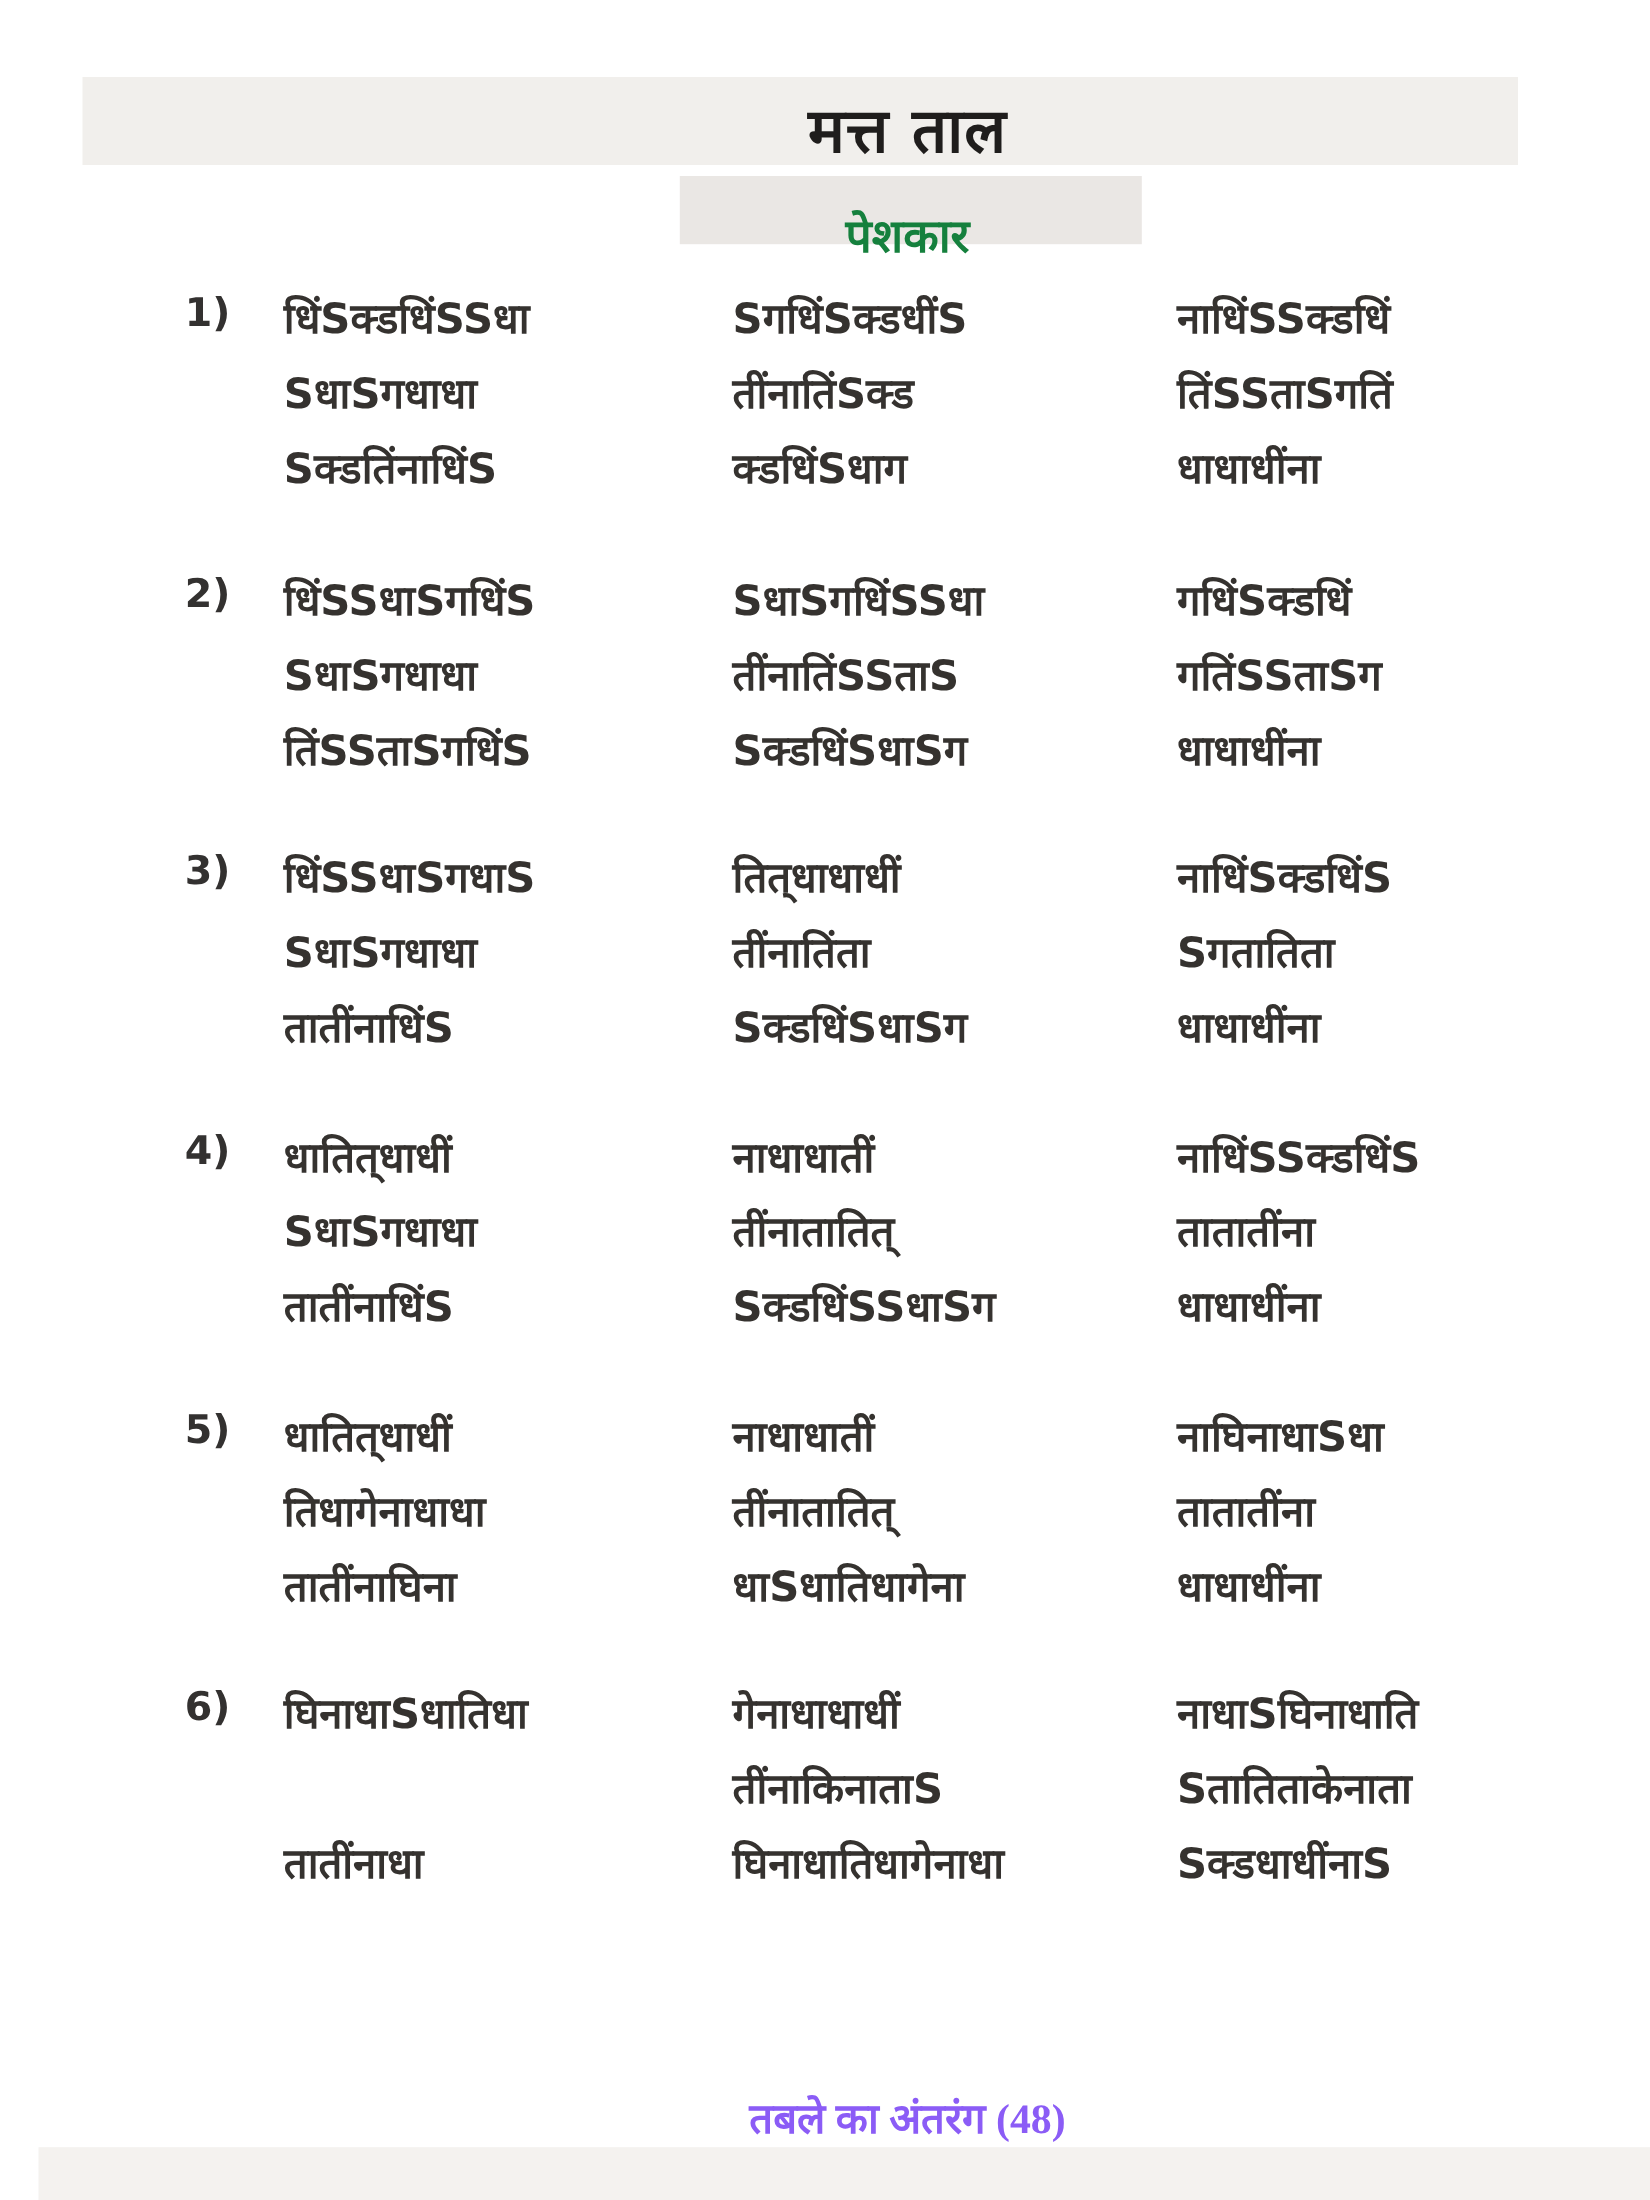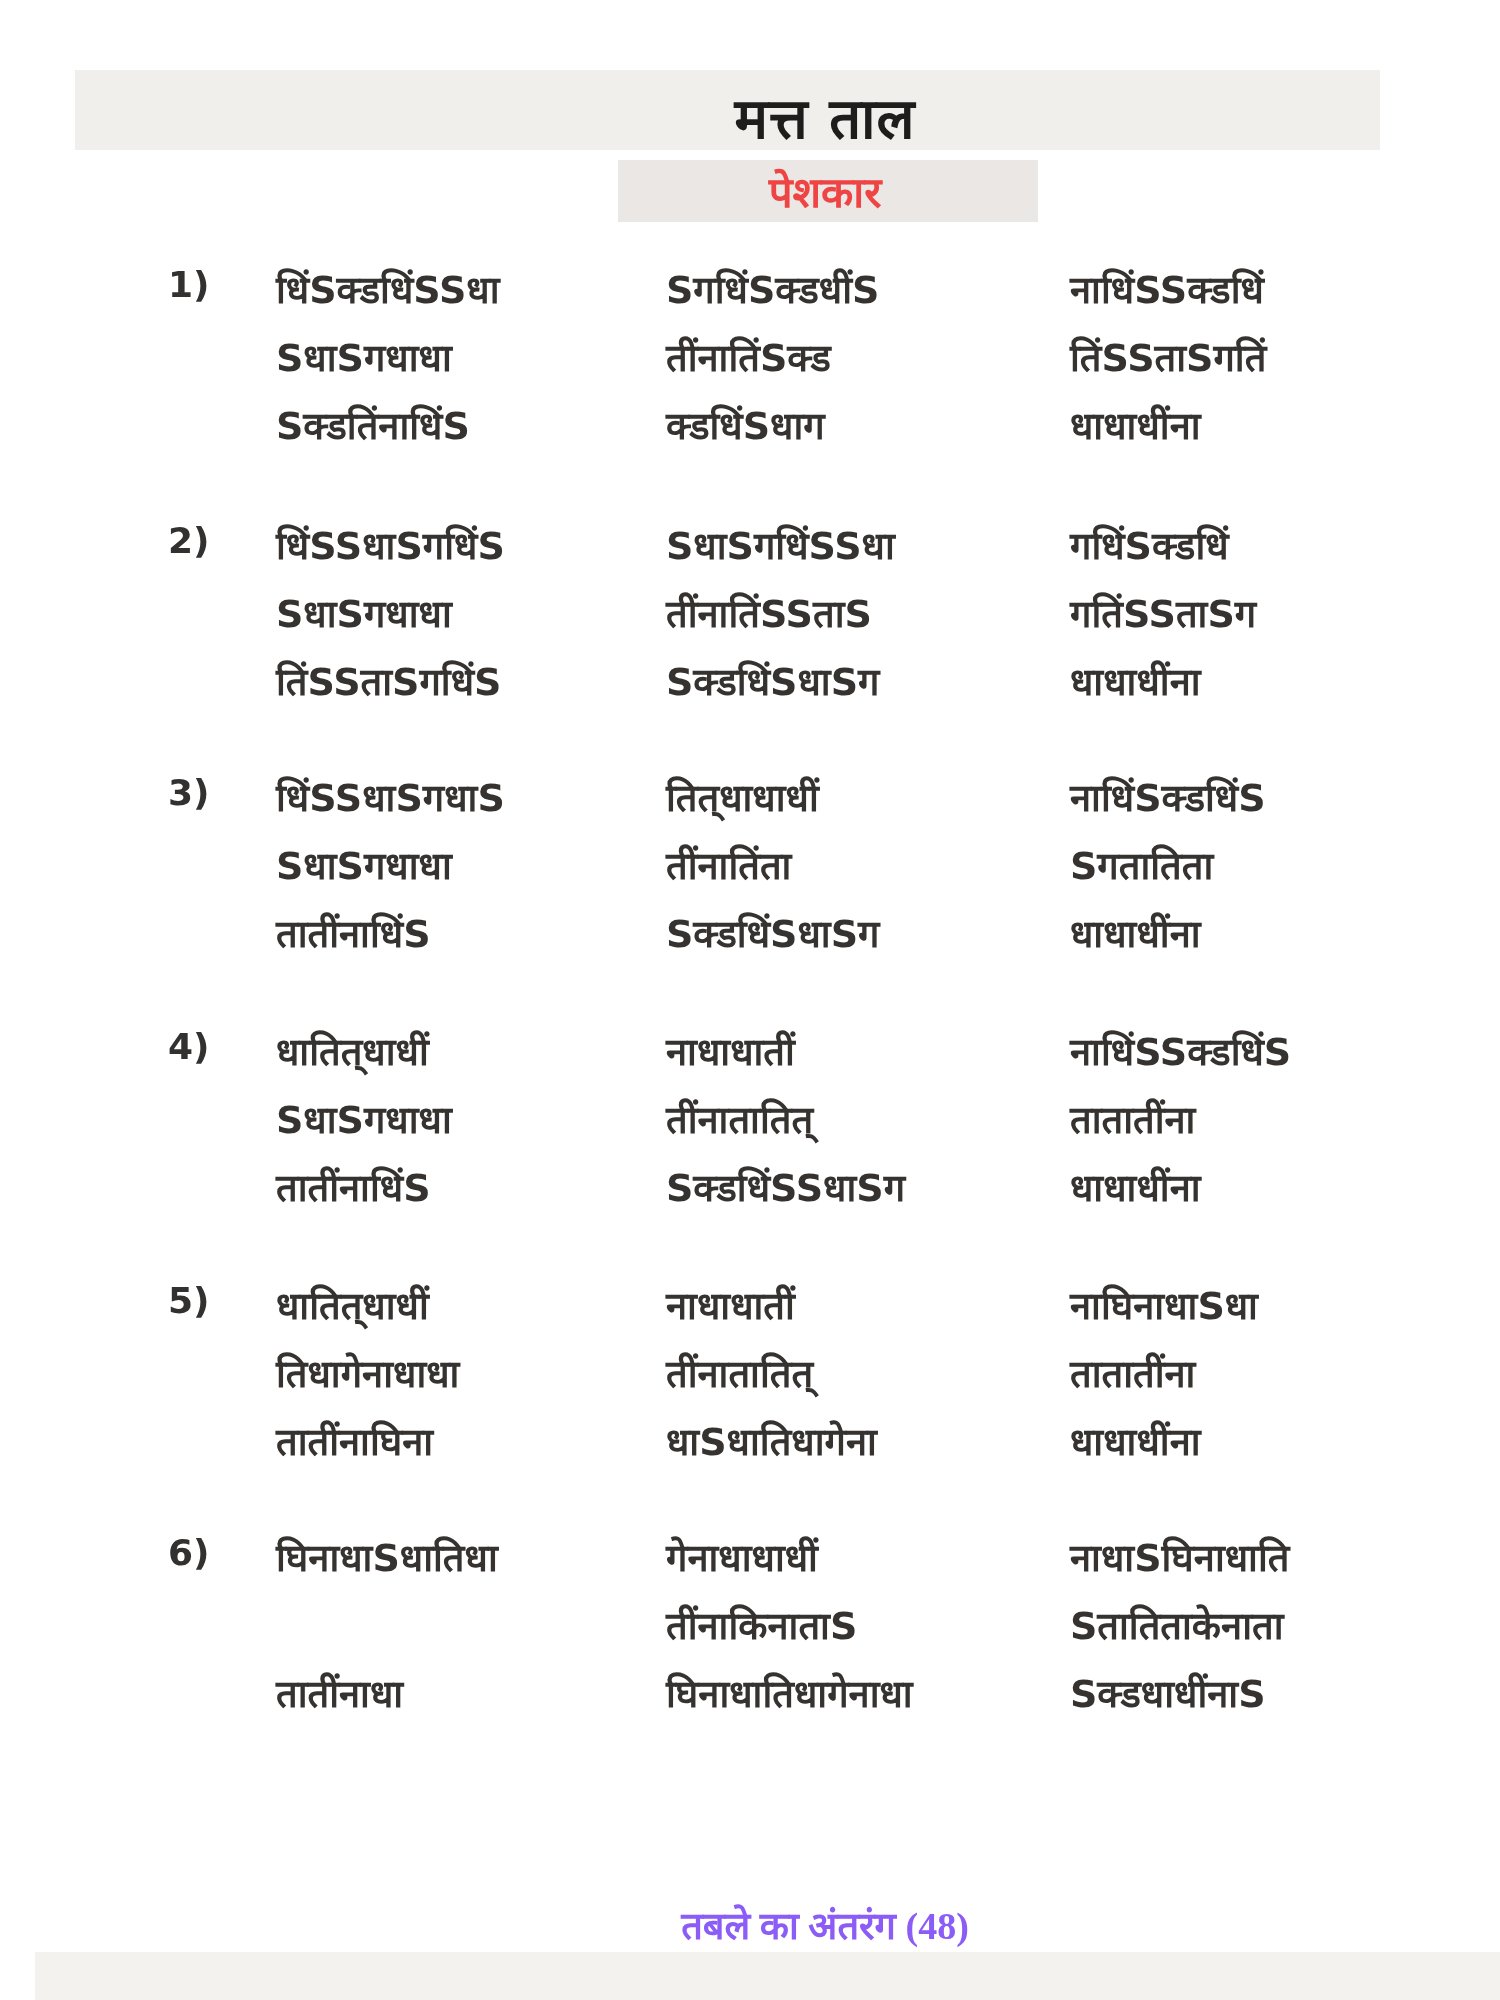--- a/index.html
+++ b/index.html
@@ -9,29 +9,29 @@
     color:#2e2c2a;overflow:hidden;
   }
   
   .scan-band{position:absolute;background:#f0eeeb;}
   #band-title{left:75px;top:70px;width:1305px;height:80px;background:#f1efec;}
   #band-subtitle{left:618px;top:160px;width:420px;height:62px;background:#eae7e4;}
   #band-bottom{left:35px;top:1952px;width:1465px;height:48px;background:#f4f2ef;}
 
   .centered{position:absolute;left:150px;width:1350px;text-align:center;}
   #page-title{top:78px;font-size:56px;font-weight:700;color:#1f1d1c;letter-spacing:1px;}
-  #page-subtitle{top:162px;font-size:42px;font-weight:700;color:#ef4444;}
+  #page-subtitle{top:184px;font-size:42px;font-weight:700;color:#15803d;}
   #page-footer{top:1898px;font-size:38px;font-weight:700;color:#8b5cf6;
     font-family:"Liberation Serif","DejaVu Sans",serif;}
 
   .group{position:absolute;left:0;width:1500px;height:204px;}
   .gnum{position:absolute;left:168px;top:2px;font-size:36px;font-weight:600;color:#333130;}
   .gline{position:relative;height:68px;}
   .c{position:absolute;top:0;font-size:38px;font-weight:600;color:#35322f;white-space:nowrap;}
-  .c1{left:276px;}
+  .c1{left:258px;}
   .c2{left:666px;}
   .c3{left:1070px;}
 </style>
 </head>
 <body>
 
 <div class="scan-band" id="band-title"></div>
 <div class="scan-band" id="band-subtitle"></div>
 <div class="scan-band" id="band-bottom"></div>
 

